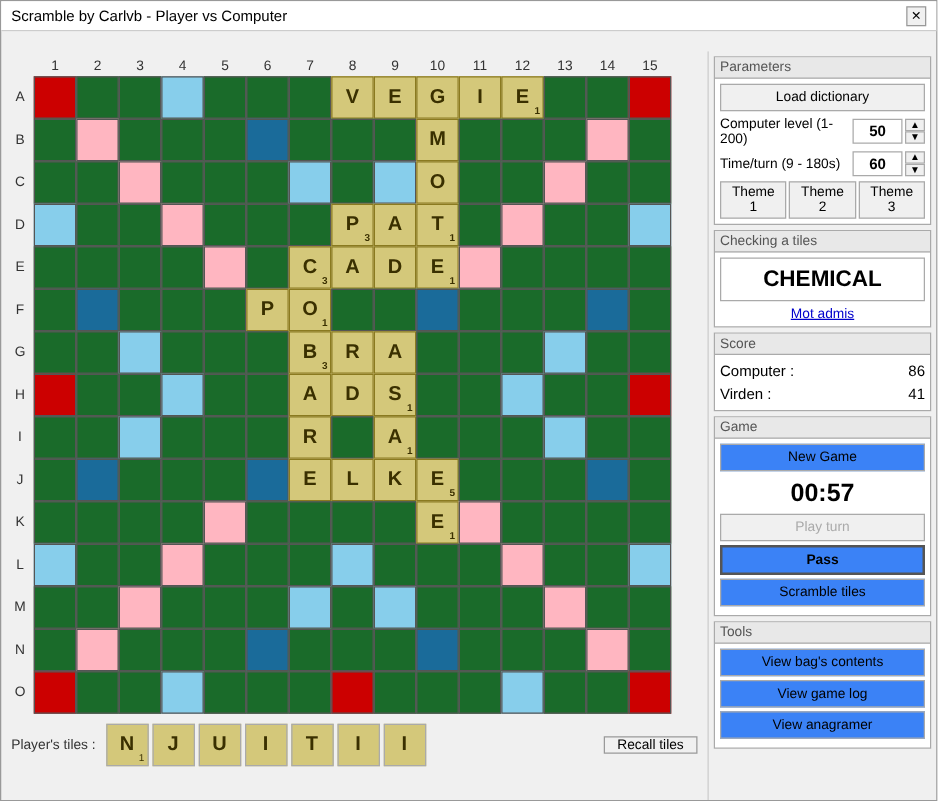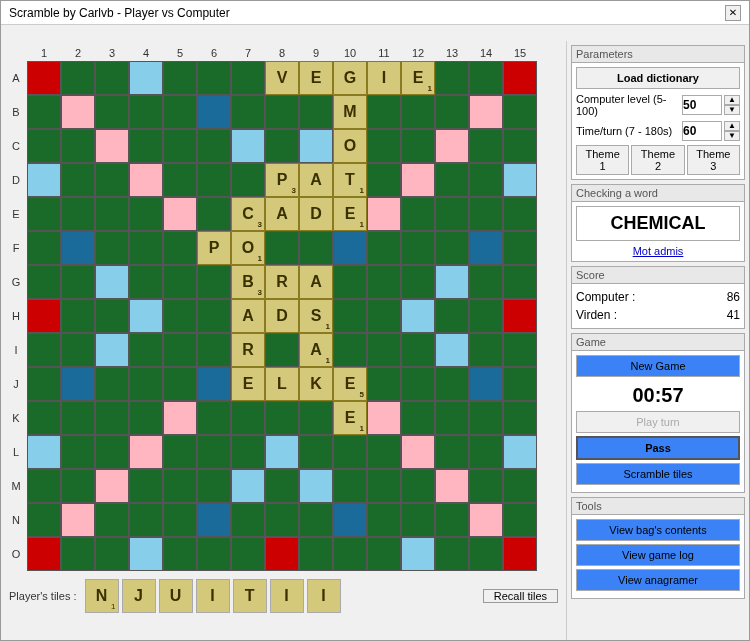--- a/index.html
+++ b/index.html
@@ -178,20 +178,21 @@
     .param-label { font-size: 11px; }
     .param-value {
       display: flex;
       align-items: center;
       gap: 2px;
     }
     .spinner-input {
       width: 40px;
       height: 20px;
       border: 1px solid #aaa;
+      text-align: center;
       font-size: 12px;
       font-weight: bold;
     }
     .spinner-btns {
       display: flex;
       flex-direction: column;
     }
     .spinner-btn {
       width: 16px;
       height: 10px;
@@ -217,21 +218,20 @@
       font-size: 11px;
     }
     .load-dict-btn {
       width: 100%;
       padding: 4px;
       background: #f0f0f0;
       border: 1px solid #aaa;
       cursor: pointer;
       font-size: 11px;
       margin-bottom: 4px;
-      font-weight: bold;
     }
     .check-word-display {
       width: 100%;
       padding: 6px 4px;
       background: #fff;
       border: 1px solid #aaa;
       text-align: center;
       font-size: 18px;
       font-weight: bold;
       color: #000;
@@ -686,49 +686,49 @@
       </div>
     </div>
 
     <div class="right-panel">
 
       <div class="panel-section">
         <div class="panel-section-title">Parameters</div>
         <div class="panel-section-content">
           <button class="load-dict-btn">Load dictionary</button>
           <div class="param-row">
-            <span class="param-label">Computer level (5-100)</span>
+            <span class="param-label">Computer level (1-200)</span>
             <div class="param-value">
               <input class="spinner-input" value="50" type="text" style="">
               <div class="spinner-btns">
                 <button class="spinner-btn">▲</button>
                 <button class="spinner-btn">▼</button>
               </div>
             </div>
           </div>
           <div class="param-row">
-            <span class="param-label">Time/turn (7 - 180s)</span>
+            <span class="param-label">Time/turn (9 - 180s)</span>
             <div class="param-value">
               <input class="spinner-input" value="60" type="text" style="">
               <div class="spinner-btns">
                 <button class="spinner-btn">▲</button>
                 <button class="spinner-btn">▼</button>
               </div>
             </div>
           </div>
           <div class="theme-btns">
             <button class="theme-btn">Theme 1</button>
             <button class="theme-btn">Theme 2</button>
             <button class="theme-btn">Theme 3</button>
           </div>
         </div>
       </div>
 
       <div class="panel-section">
-        <div class="panel-section-title">Checking a word</div>
+        <div class="panel-section-title">Checking a tiles</div>
         <div class="panel-section-content">
           <div class="check-word-display">CHEMICAL</div>
           <div class="mot-admis">Mot admis</div>
         </div>
       </div>
 
       <div class="panel-section">
         <div class="panel-section-title">Score</div>
         <div class="panel-section-content">
           <div class="score-row">

